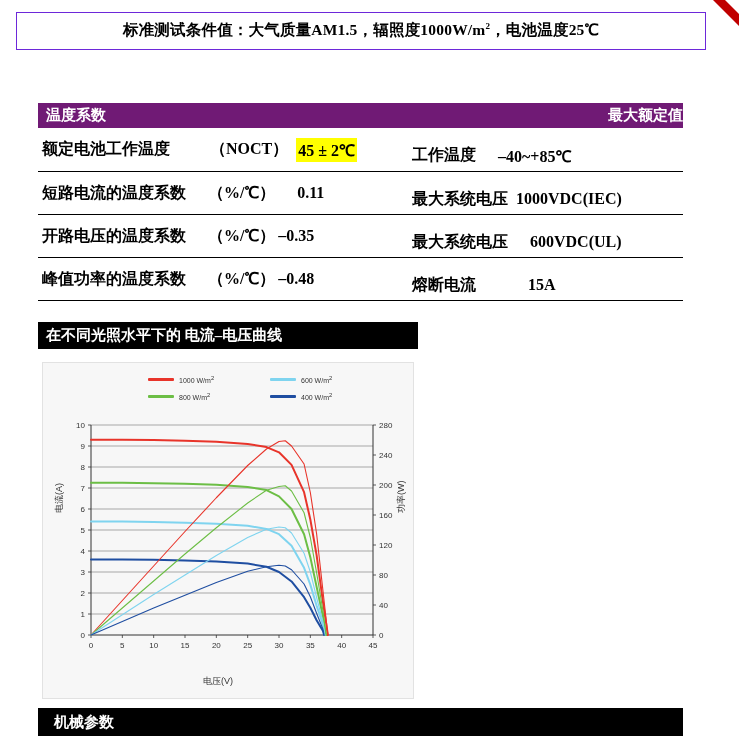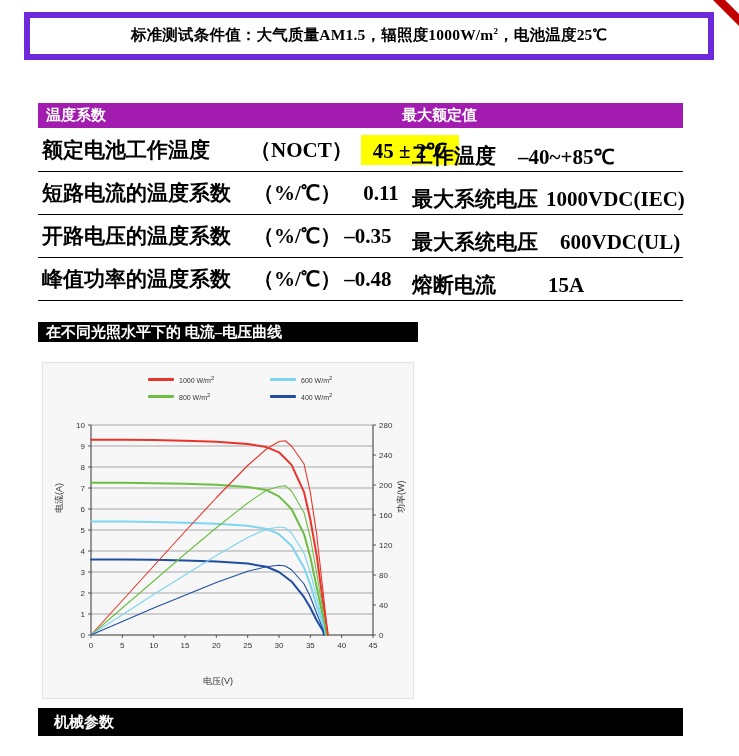--- a/index.html
+++ b/index.html
@@ -32,68 +32,69 @@
     right: 0;
     width: 0;
     height: 0;
     border-top: 14px solid #ffffff;
     border-left: 14px solid transparent;
   }
 
   
   .std-banner {
     position: absolute;
-    left: 24px;
+    left: 16px;
     top: 12px;
     width: 690px;
     box-sizing: border-box;
-    border: 6px solid #6d28d9;
+    border: 1px solid #6d28d9;
     text-align: center;
     padding: 7px 4px 8px;
     font-weight: bold;
     font-size: 15.5px;
     letter-spacing: 0.2px;
     background: #fff;
   }
   .std-banner sup { font-size: 9px; vertical-align: super; }
 
   
   .spec-table {
     position: absolute;
     left: 38px;
     top: 103px;
     width: 645px;
   }
   .hdr-row {
     display: flex;
-    background: #a21caf;
+    background: #701a75;
     color: #fff;
     font-weight: bold;
     font-size: 15px;
     height: 25px;
     align-items: center;
   }
   .hdr-left {
     width: 360px;
     padding-left: 8px;
     box-sizing: border-box;
   }
   .hdr-right {
     flex: 1;
     padding-left: 4px;
     box-sizing: border-box;
+    text-align: right;
   }
 
   .row {
     display: flex;
     border-bottom: 1.6px solid #000;
     height: 42px;
     align-items: center;
     font-weight: bold;
-    font-size: 21px;
+    font-size: 16px;
   }
   .row.first { height: 43px; }
   .cell-left {
     width: 360px;
     display: flex;
     align-items: center;
     box-sizing: border-box;
     padding-left: 4px;
   }
   .cell-right {
@@ -102,36 +103,36 @@
     align-items: center;
     box-sizing: border-box;
     padding-left: 4px;
     margin-top: 12px;
   }
   .lbl { white-space: nowrap; }
   .unit { white-space: nowrap; }
   .val { white-space: nowrap; }
   .hl {
     background: #ffff00;
-    padding: 1px 12px;
+    padding: 1px 2px;
   }
   .sp-b { margin-left: 3px; }
   .sp-c { margin-left: 10px; }
   .sp-d { margin-left: 22px; }
   .sp-e { margin-left: 8px; }
   .sp-f { margin-left: 40px; }
   .sp-g { margin-left: 52px; }
 
   
   .chart-title-bar {
     position: absolute;
     left: 38px;
     top: 322px;
     width: 380px;
-    height: 20px;
+    height: 27px;
     background: #000;
     color: #fff;
     font-weight: bold;
     font-size: 15px;
     display: flex;
     align-items: center;
     padding-left: 8px;
     box-sizing: border-box;
   }
   .chart-box {

